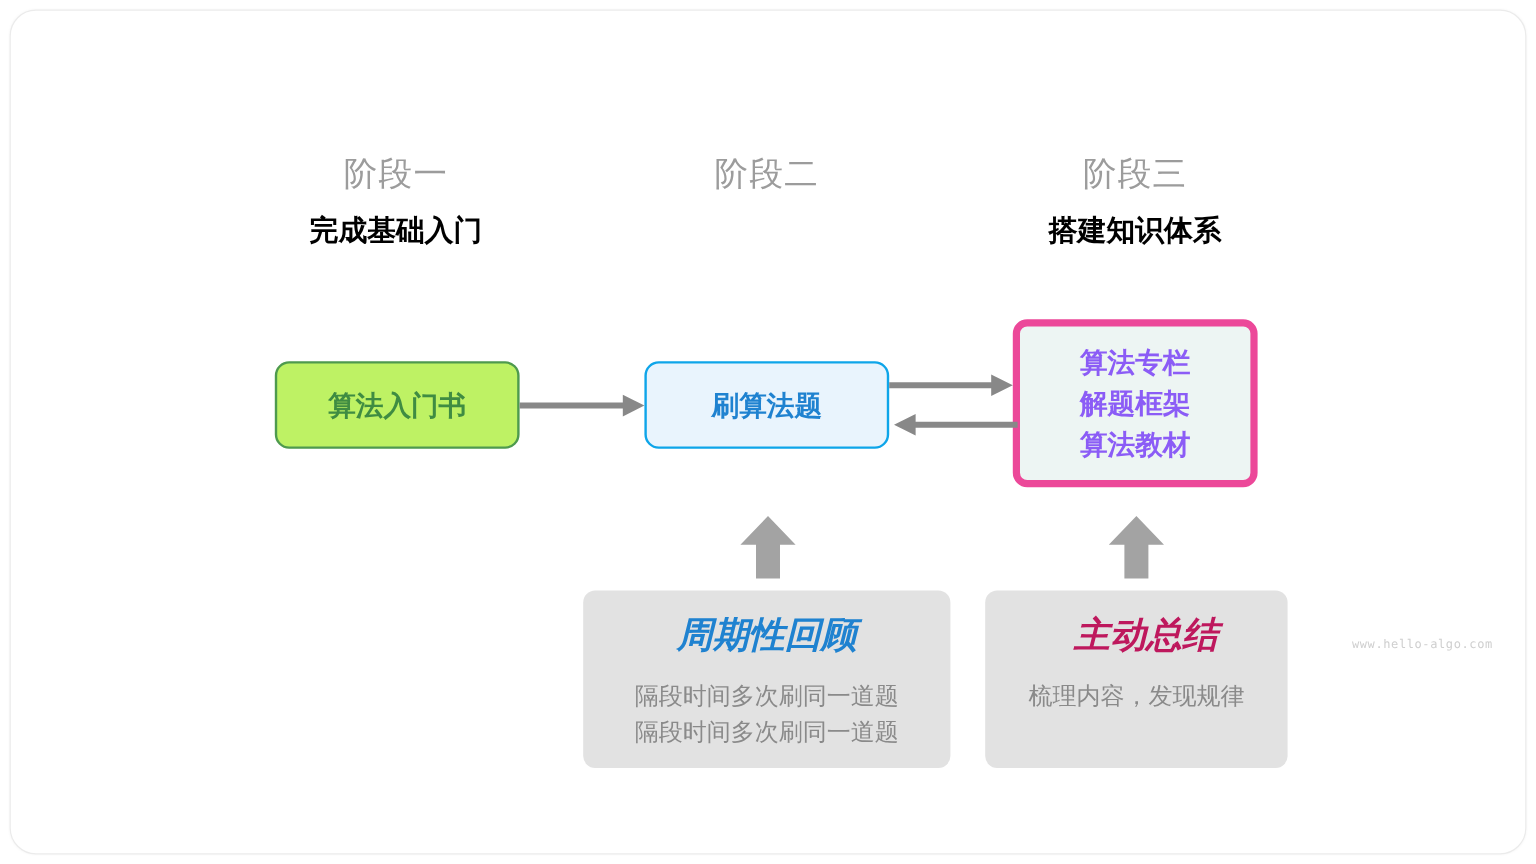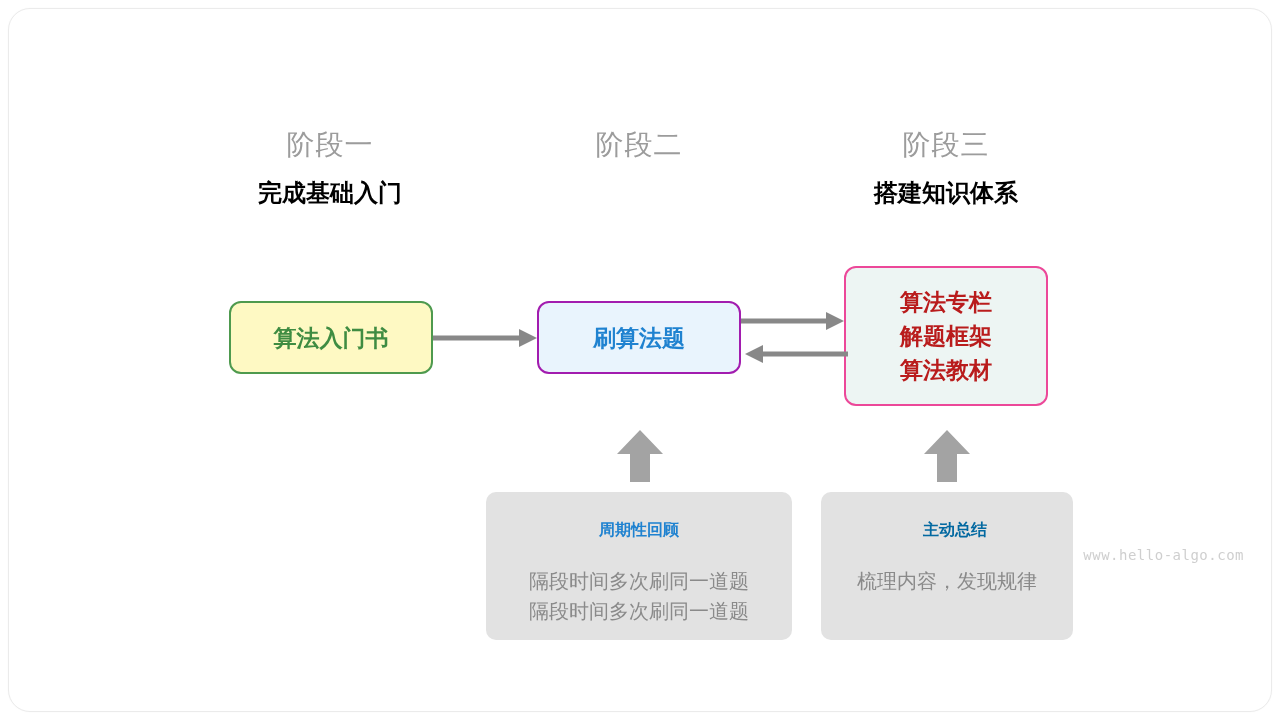--- a/index.html
+++ b/index.html
@@ -63,81 +63,82 @@
     box-sizing: border-box;
     display: flex;
     flex-direction: column;
     align-items: center;
     justify-content: center;
     border-radius: 12px;
     font-weight: bold;
   }
   .node-green {
     border: 2px solid #4e9a4e;
-    background: #fef9c3;
+    background: #bef264;
     color: #3f8c42;
   }
   .node-blue {
-    border: 2px solid #a21caf;
+    border: 2px solid #0ea5e9;
     background: #e9f4fd;
     color: #1f82d0;
   }
   .node-teal {
-    border: 2px solid #ec4899;
+    border: 6px solid #ec4899;
     background: #edf5f3;
-    color: #b91c1c;
+    color: #8b5cf6;
   }
   .node-line {
     font-size: 23px;
     line-height: 34px;
     white-space: nowrap;
   }
 
   
   .note {
     position: absolute;
     box-sizing: border-box;
     background: #e2e2e2;
     border-radius: 10px;
     display: flex;
     flex-direction: column;
     align-items: center;
     justify-content: flex-start;
     padding-top: 24px;
   }
   .note-title {
-    font-size: 16px;
+    font-size: 30px;
     font-weight: bold;
     line-height: 28px;
     white-space: nowrap;
+    font-style: italic;
   }
   .note-title.blue { color: #1f82d0; }
-  .note-title.teal { color: #0369a1; margin-left: 16px; }
+  .note-title.teal { color: #be185d; margin-left: 16px; }
   .note-body {
     margin-top: 22px;
     font-size: 20px;
     color: #8a8a8a;
     line-height: 30px;
     text-align: right;
     white-space: nowrap;
   }
 
   
   .arrow-svg {
     position: absolute;
     overflow: visible;
   }
 
   
   .watermark {
     position: absolute;
     right: 36px;
-    bottom: 16px;
+    bottom: 36px;
     font-family: "DejaVu Sans Mono", "Liberation Mono", monospace;
-    font-size: 14px;
+    font-size: 10px;
     color: #cfcfcf;
     letter-spacing: 0.5px;
     white-space: nowrap;
   }
 </style>
 </head>
 <body>
 
 <div id="canvas">
   <div class="card-frame"></div>

